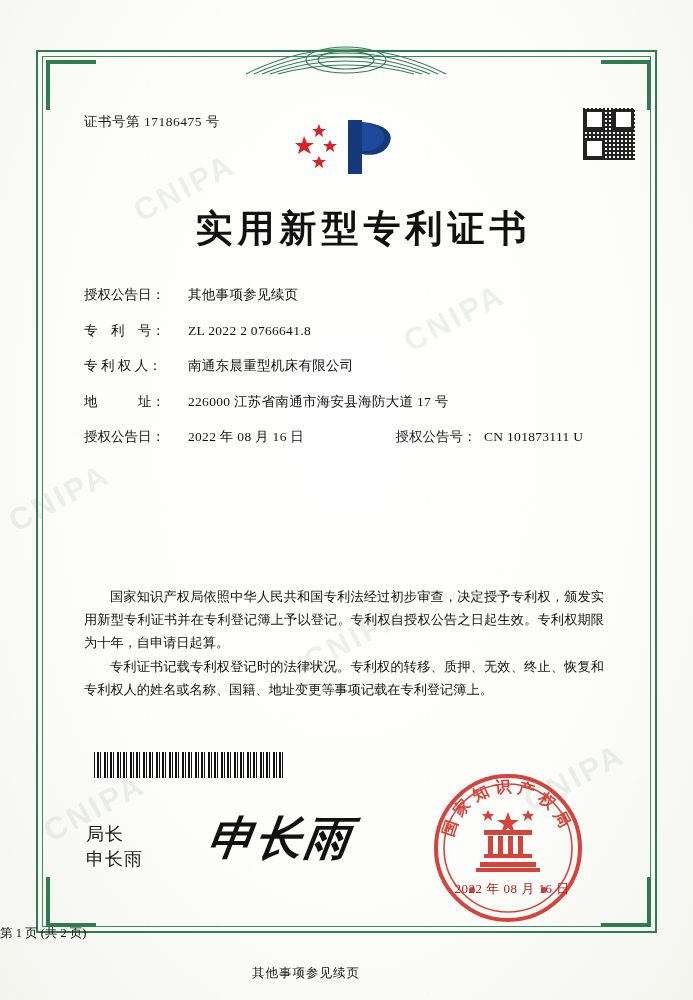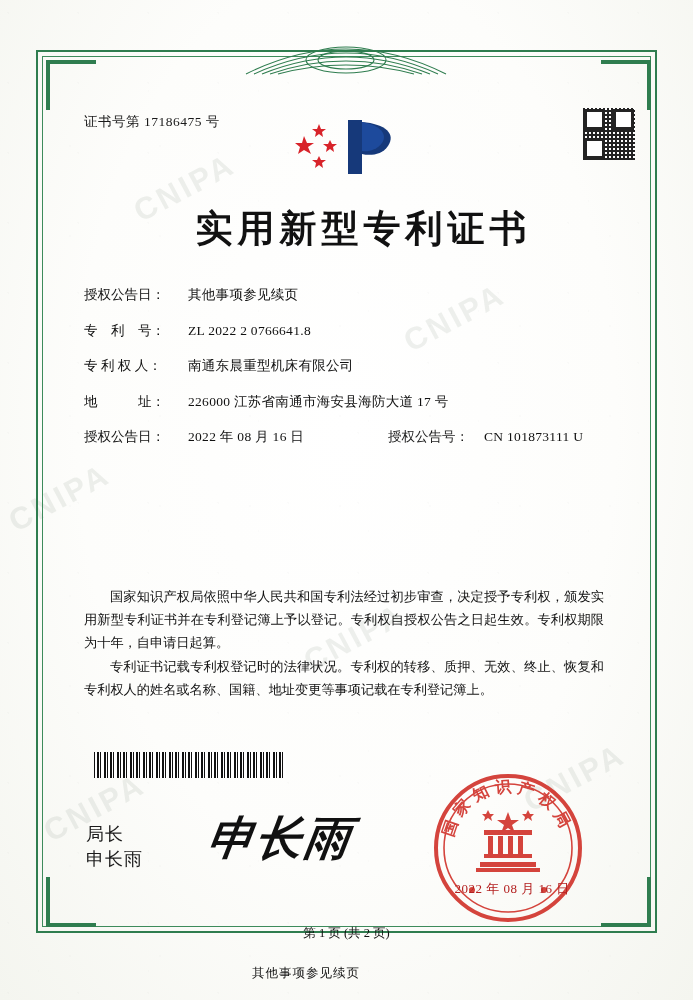--- a/index.html
+++ b/index.html
@@ -162,21 +162,21 @@
     width: 104px;
     flex: 0 0 104px;
     color: #111;
     letter-spacing: 0px;
   }
   .fvalue {
     color: #111;
     letter-spacing: 0.3px;
   }
   .frow.dual .fvalue { width: 200px; flex: 0 0 200px; }
-  .frow.dual .flabel2 { width: 96px; flex: 0 0 96px; }
+  .frow.dual .flabel2 { width: 96px; flex: 0 0 96px; text-align: center; }
 
   
   .paras {
     position: absolute;
     left: 84px; top: 585px;
     width: 520px;
     font-size: 13.2px;
     line-height: 23px;
     text-align: justify;
     color: #111;
@@ -230,21 +230,21 @@
     font-size: 13px;
     color: #b32020;
     letter-spacing: 0.5px;
   }
 
   
   .page-num {
     position: absolute;
     left: 0; top: 925px;
     width: 693px;
-    text-align: center;
+    text-align: left;
     font-size: 12.5px;
     color: #111;
   }
   .footnote {
     position: absolute;
     left: 0; top: 965px;
     width: 612px;
     text-align: center;
     font-size: 12.5px;
     color: #111;

